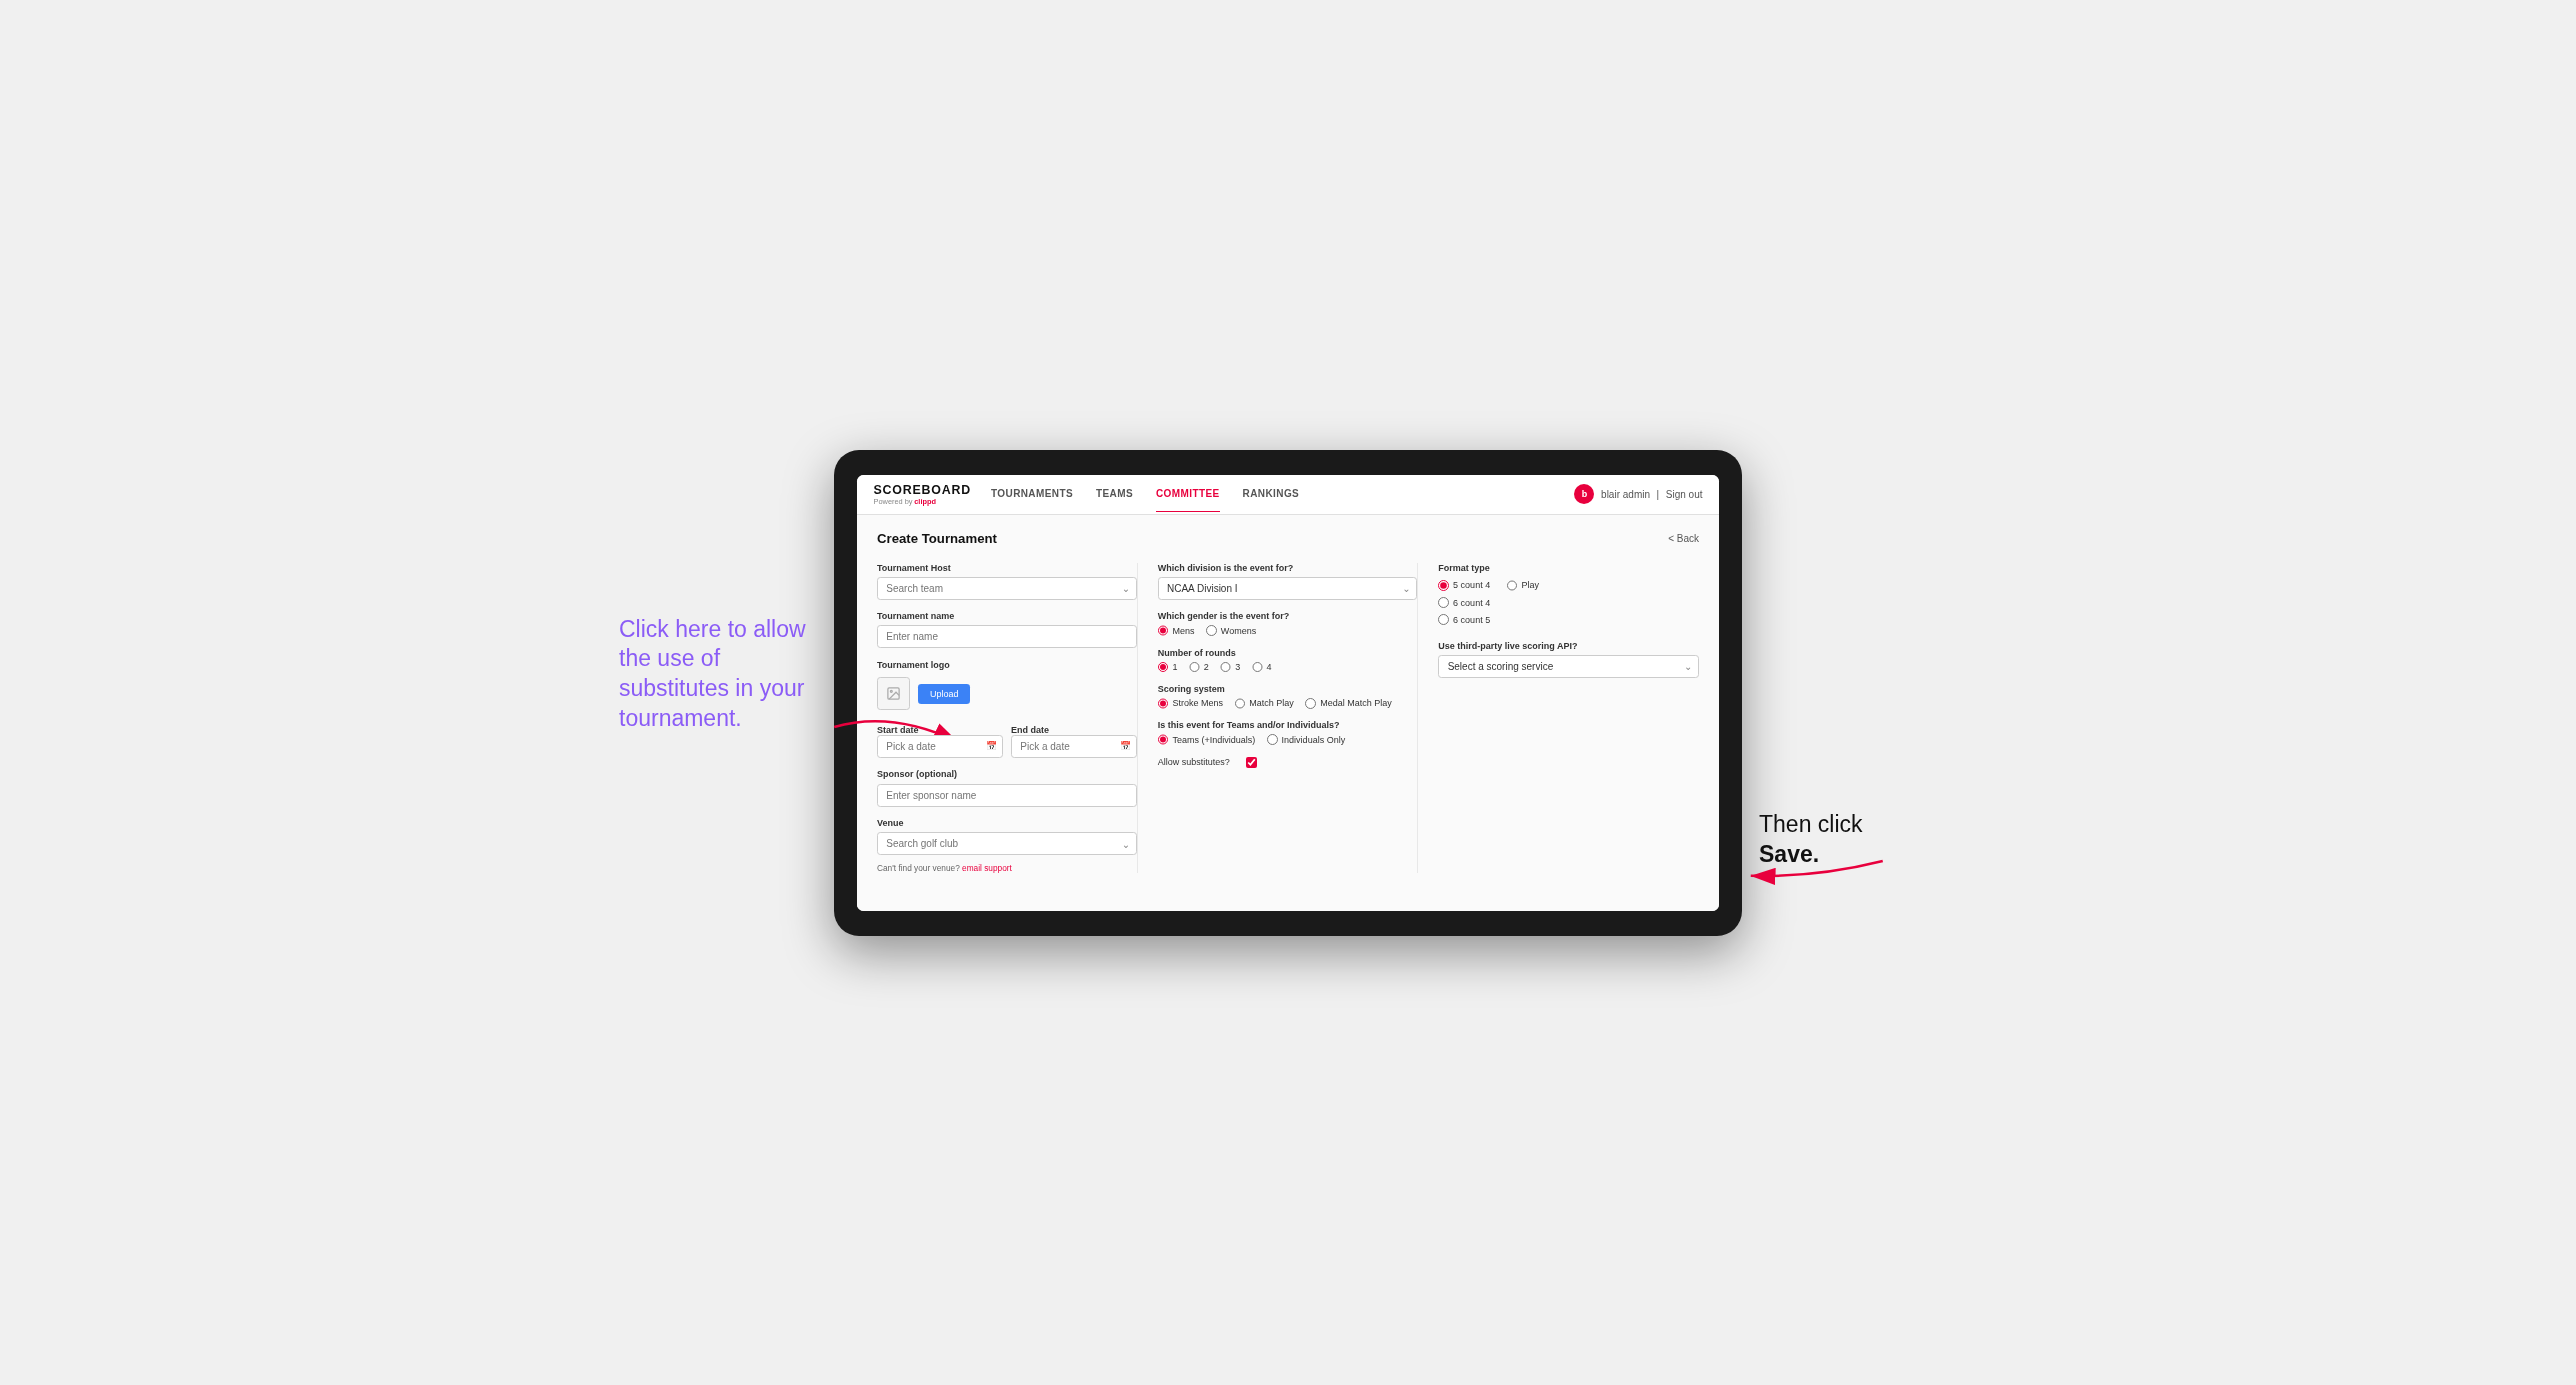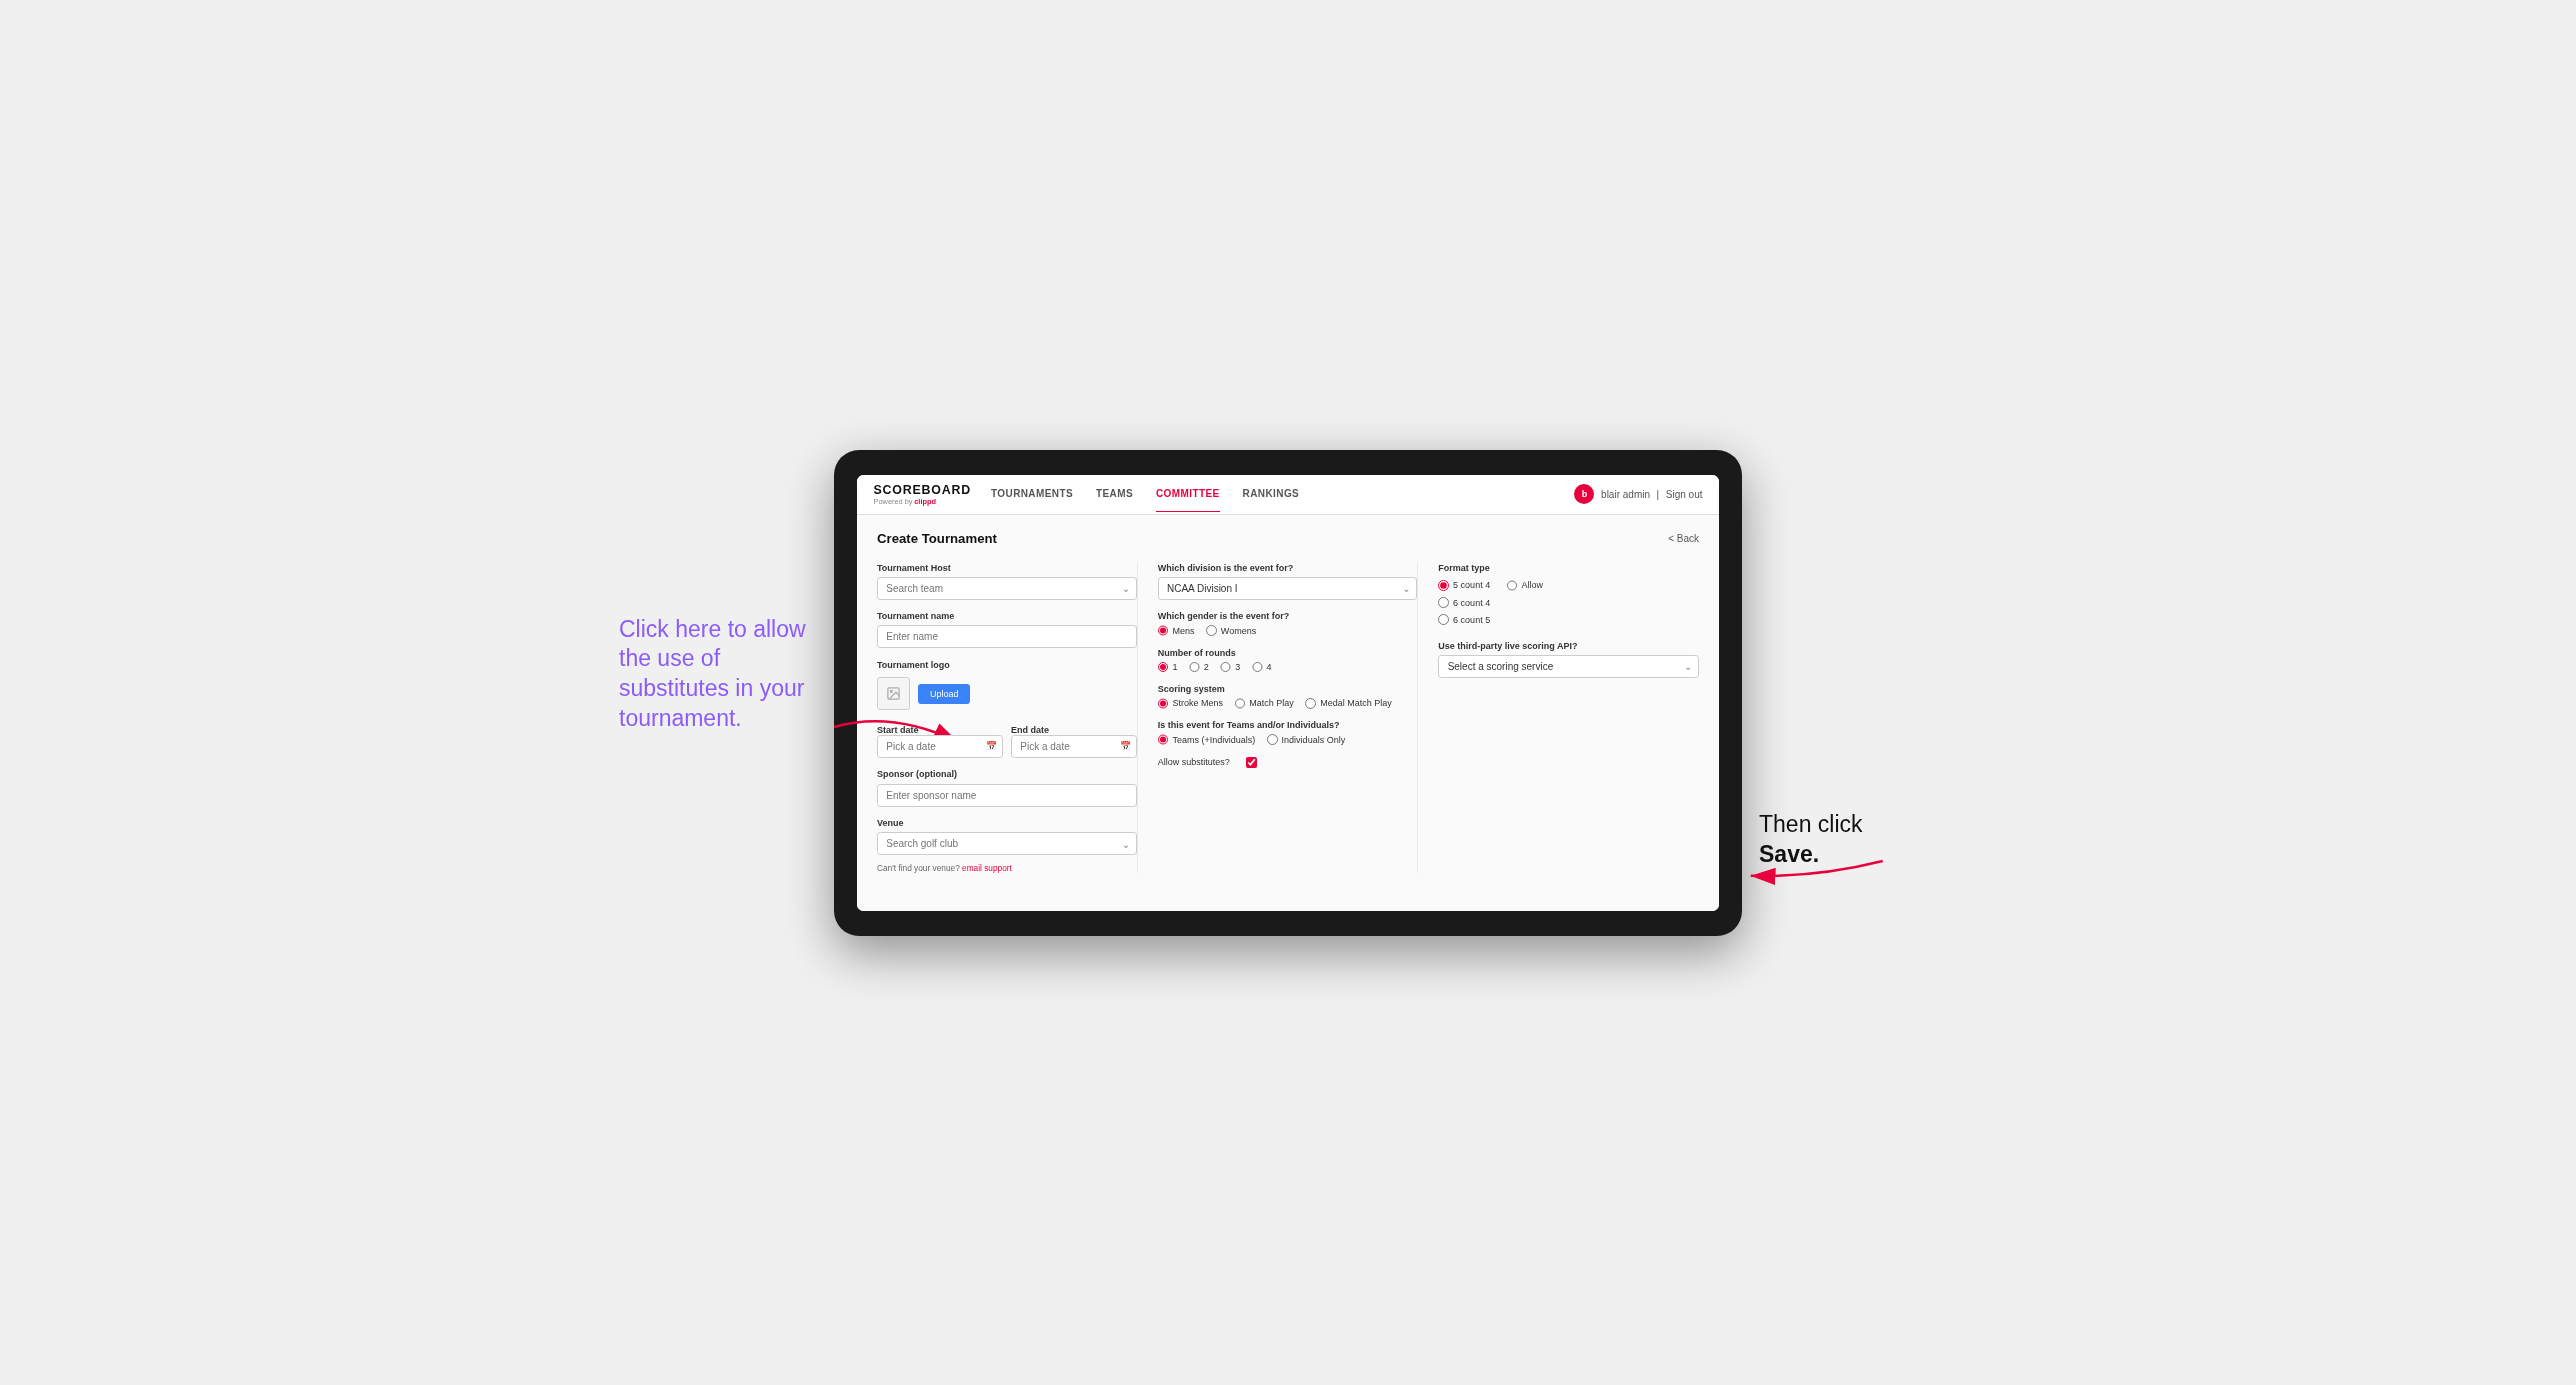--- a/index.html
+++ b/index.html
@@ -634,21 +634,21 @@
             <div class="form-group">
               <label class="form-label">Format type</label>
               <div class="format-options">
                 <div class="format-option-row">
                   <label class="radio-item">
                     <input type="radio" name="format" class="radio-input" checked="" style="">
                     <span class="radio-label">5 count 4</span>
                   </label>
                   <label class="radio-item">
                     <input type="radio" name="format" class="radio-input" style="">
-                    <span class="radio-label">Allow</span>
+                    <span class="radio-label">Play</span>
                   </label>
                 </div>
                 <div class="format-option-row">
                   <label class="radio-item">
                     <input type="radio" name="format" class="radio-input" style="">
                     <span class="radio-label">6 count 4</span>
                   </label>
                 </div>
                 <div class="format-option-row">
                   <label class="radio-item">

